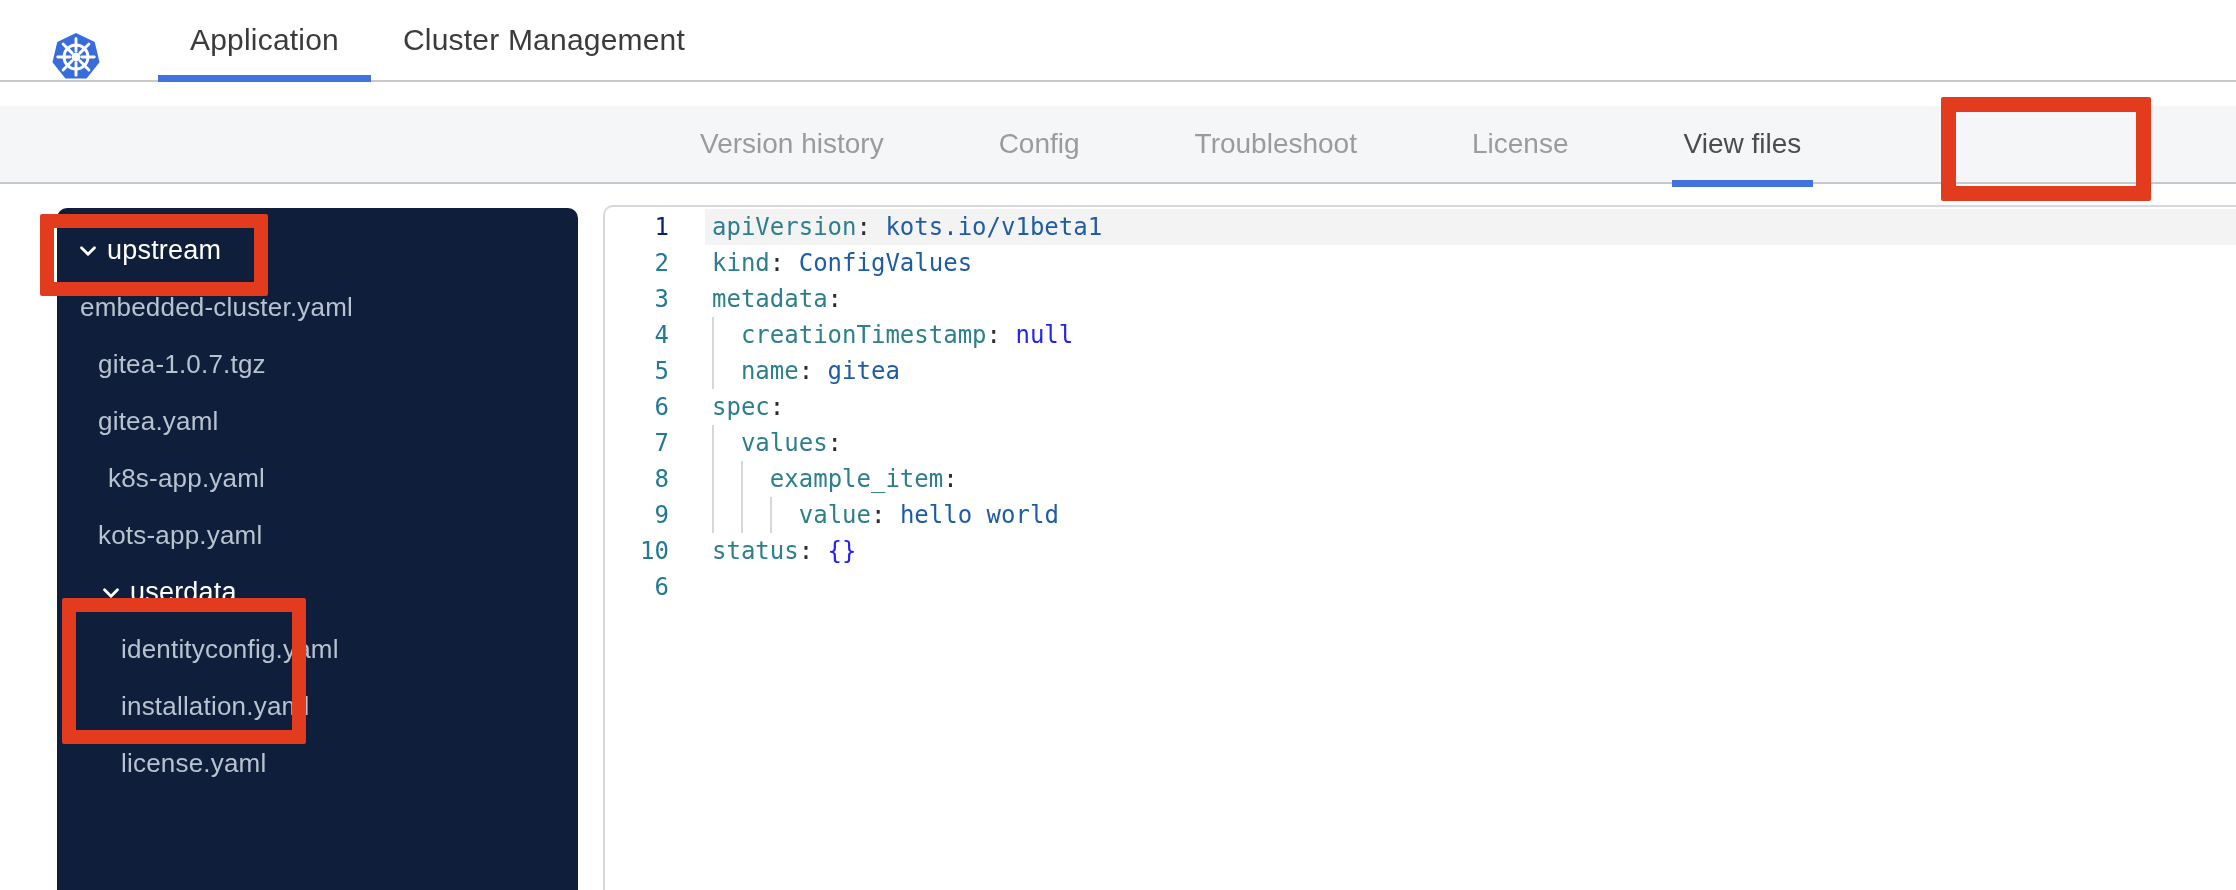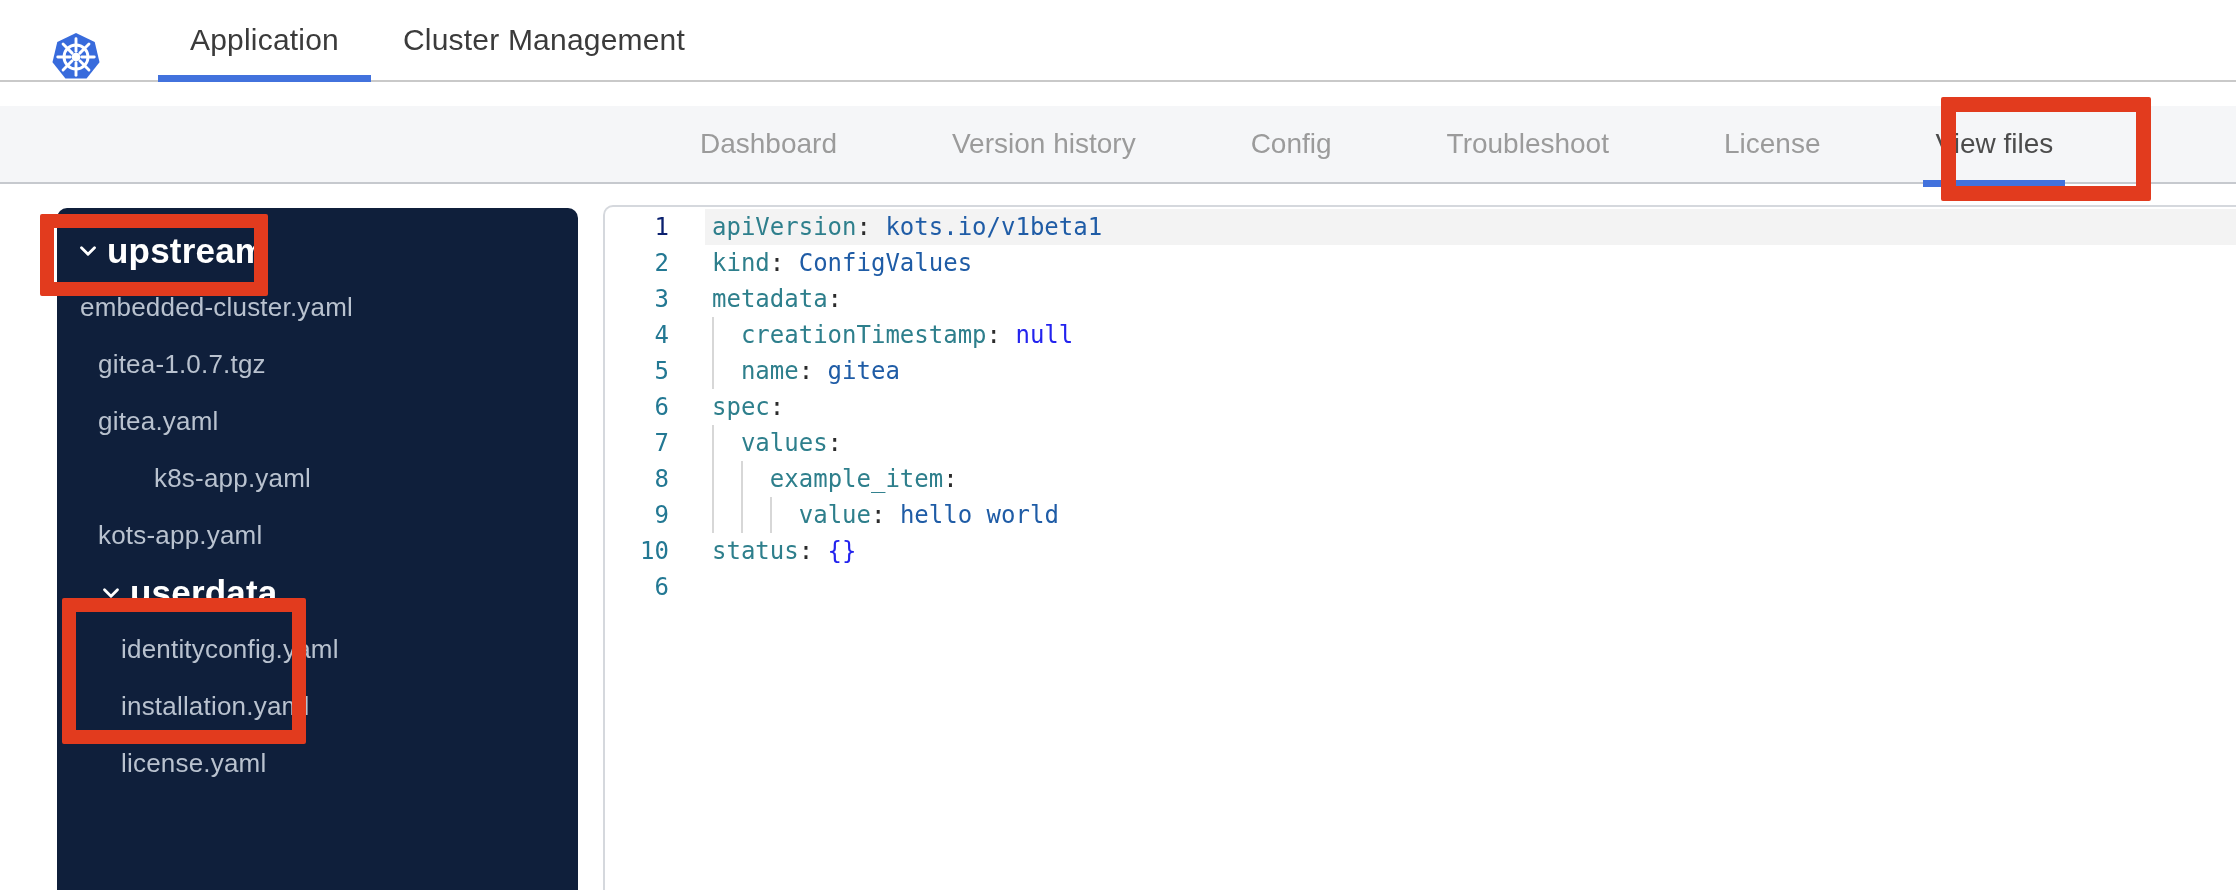--- a/index.html
+++ b/index.html
@@ -36,21 +36,21 @@
            background:var(--accent-blue);display:none;}
   .sub-tab.active .tab-underline{display:block;}
 
   
   .sidebar{position:absolute;left:57px;top:208px;width:521px;height:682px;
            background:var(--sidebar-bg);border-radius:10px 10px 0 0;padding-top:14px;overflow:hidden;}
   .tree-row{position:relative;height:57px;display:flex;align-items:center;cursor:pointer;
             white-space:nowrap;width:100%;}
   .tree-row.selected{background:var(--sidebar-selected-bg);}
   .tree-row .row-label{font-size:26px;color:var(--sidebar-file-text);font-weight:500;letter-spacing:.2px;}
-  .tree-row.folder .row-label{color:#fff;font-weight:700;font-size:35px;}
+  .tree-row.folder .row-label{color:#fff;font-weight:400;font-size:27px;}
   .tree-row.selected .row-label{color:#fff;font-weight:700;}
   .chev{display:inline-flex;width:26px;height:26px;margin-right:6px;flex:0 0 auto;}
 
   
   .editor{position:absolute;left:603px;top:205px;width:1633px;height:685px;background:#fff;
           border-top:2px solid var(--panel-border);border-left:2px solid var(--panel-border);
           border-top-left-radius:10px;overflow:hidden;}
   .code-area{position:relative;padding-top:2px;font-family:"DejaVu Sans Mono",monospace;
              font-size:24px;cursor:text;}
   .code-line{position:relative;height:36px;line-height:36px;}
@@ -103,23 +103,20 @@
           <span class="tab-underline"></span>
         </div>
         <div class="top-tab">
           <span>Cluster Management</span>
         </div>
       </div>
   </div>
 
   <div class="subnav" id="subnav">
       <div class="sub-tab">
-        <span>Dashboard</span>
-      </div>
-      <div class="sub-tab">
         <span>Version history</span>
       </div>
       <div class="sub-tab">
         <span>Config</span>
       </div>
       <div class="sub-tab">
         <span>Troubleshoot</span>
       </div>
       <div class="sub-tab">
         <span>License</span>
@@ -141,21 +138,21 @@
       </div>
       <div class="tree-row file" style="padding-left: 23px;">
         <span class="row-label">embedded-cluster.yaml</span>
       </div>
       <div class="tree-row file" style="padding-left: 41px;">
         <span class="row-label">gitea-1.0.7.tgz</span>
       </div>
       <div class="tree-row file" style="padding-left: 41px;">
         <span class="row-label">gitea.yaml</span>
       </div>
-      <div class="tree-row file" style="padding-left: 51px; margin-left: 46px;">
+      <div class="tree-row file" style="padding-left: 51px;">
         <span class="row-label">k8s-app.yaml</span>
       </div>
       <div class="tree-row file" style="padding-left: 41px;">
         <span class="row-label">kots-app.yaml</span>
       </div>
       <div class="tree-row folder" style="padding-left: 41px;">
         <span class="chev">
           <svg viewBox="0 0 24 24" width="26" height="26" fill="none" stroke="#fff" stroke-width="2.6" stroke-linecap="round" stroke-linejoin="round">
             <polyline points="6,9 12,15 18,9"></polyline>
           </svg>

